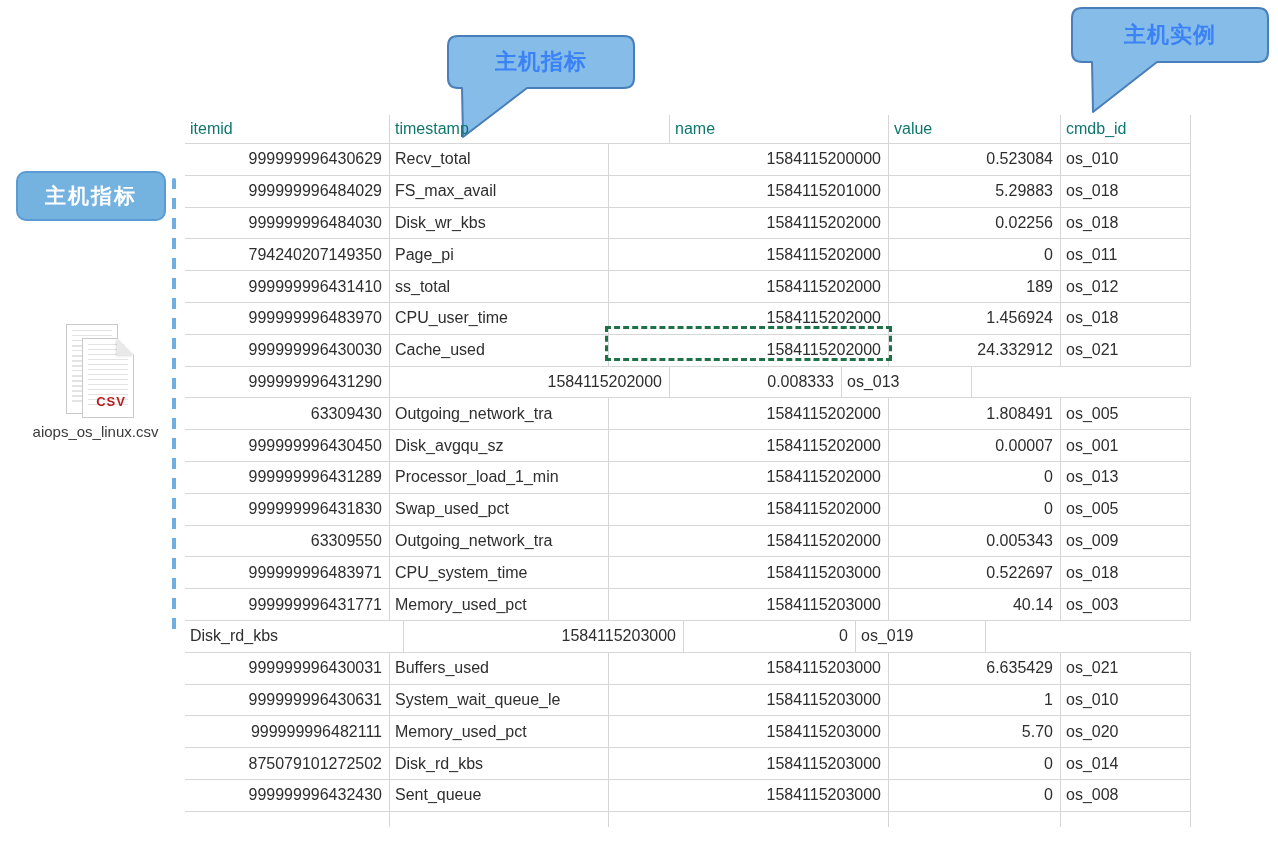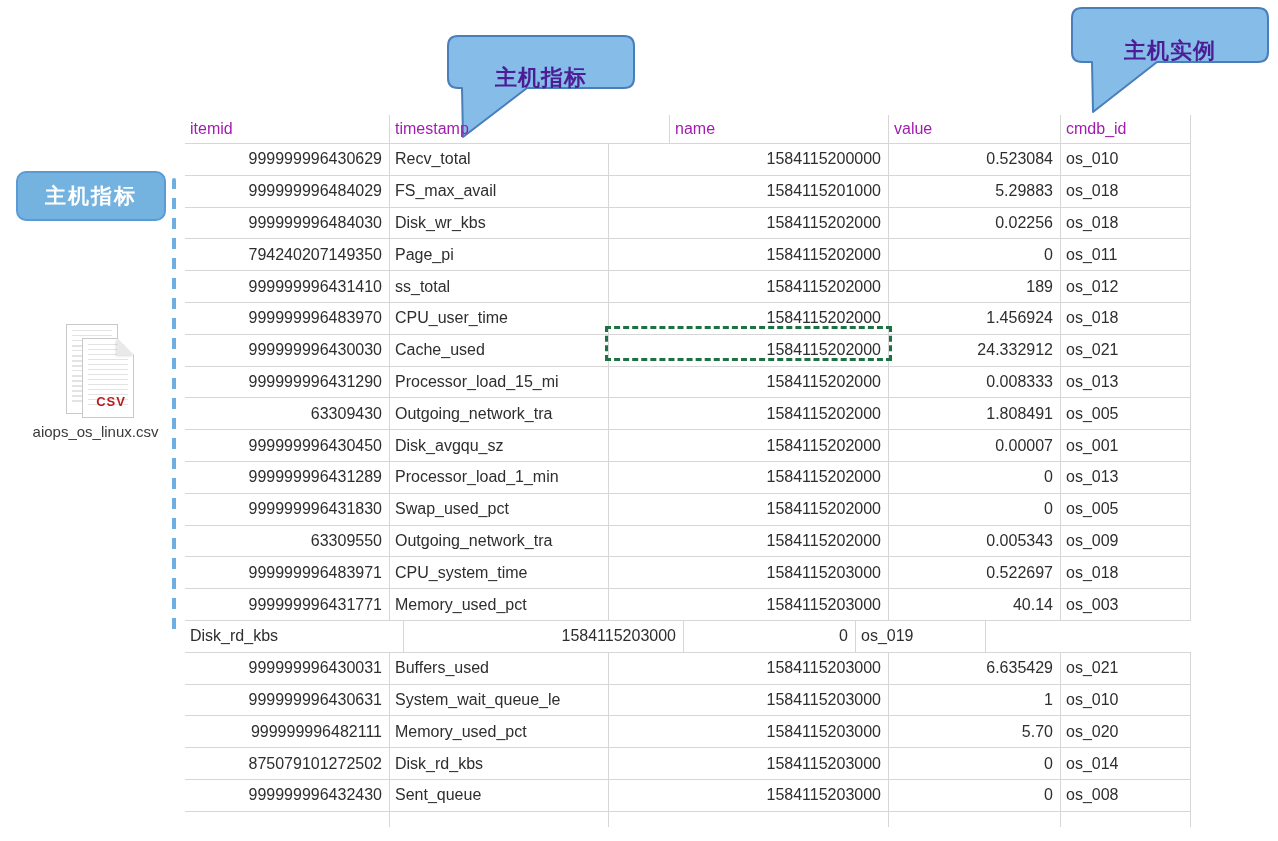--- a/index.html
+++ b/index.html
@@ -18,33 +18,33 @@
     box-sizing:border-box;border-right:1px solid #d6d6d6;
     display:flex;align-items:center;font-size:16px;
     padding:0 7px 0 5px;overflow:hidden;white-space:nowrap;
   }
   .t-cell.num{justify-content:flex-end;}
   .t-cell.c0{width:205px;}
   .t-cell.c1{width:219px;}
   .t-cell.c2{width:280px;}
   .t-cell.c3{width:172px;}
   .t-cell.c4{width:130px;}
-  .header .t-cell{font-size:16px;color:#a21caf;}
+  .header .t-cell{font-size:16px;color:#0f766e;}
 
   
   .marquee{
     position:absolute;left:605px;top:326px;width:281px;height:29px;
     border:3px dashed #1E7145;background:transparent;pointer-events:none;
   }
 
   
   .callout-svg{position:absolute;inset:0;width:1278px;height:841px;pointer-events:none;}
   .bubble-text{
     position:absolute;display:flex;align-items:center;justify-content:center;
-    font-size:22px;font-weight:bold;color:#4c1d95;letter-spacing:1px;margin-top:16px;
+    font-size:22px;font-weight:bold;color:#3b82f6;letter-spacing:1px;
   }
   .bubble-text.b1{left:448px;top:36px;width:186px;height:52px;}
   .bubble-text.b2{left:1072px;top:8px;width:196px;height:54px;}
 
   
   .left-tag{
     position:absolute;left:16px;top:171px;width:150px;height:50px;
     box-sizing:border-box;background:#74B2E0;border:2px solid #5B9BD5;border-radius:10px;
     display:flex;align-items:center;justify-content:center;
     color:#ffffff;font-size:21px;font-weight:bold;letter-spacing:2px;
@@ -168,21 +168,20 @@
         </div>
         <div class="t-row">
           <div class="t-cell c0 num">999999996430030</div>
           <div class="t-cell c1">Cache_used</div>
           <div class="t-cell c2 num">1584115202000</div>
           <div class="t-cell c3 num">24.332912</div>
           <div class="t-cell c4">os_021</div>
         </div>
         <div class="t-row">
           <div class="t-cell c0 num">999999996431290</div>
-          <div class="t-cell c1">Processor_load_15_mi</div>
           <div class="t-cell c2 num">1584115202000</div>
           <div class="t-cell c3 num">0.008333</div>
           <div class="t-cell c4">os_013</div>
         </div>
         <div class="t-row">
           <div class="t-cell c0 num">63309430</div>
           <div class="t-cell c1">Outgoing_network_tra</div>
           <div class="t-cell c2 num">1584115202000</div>
           <div class="t-cell c3 num">1.808491</div>
           <div class="t-cell c4">os_005</div>

